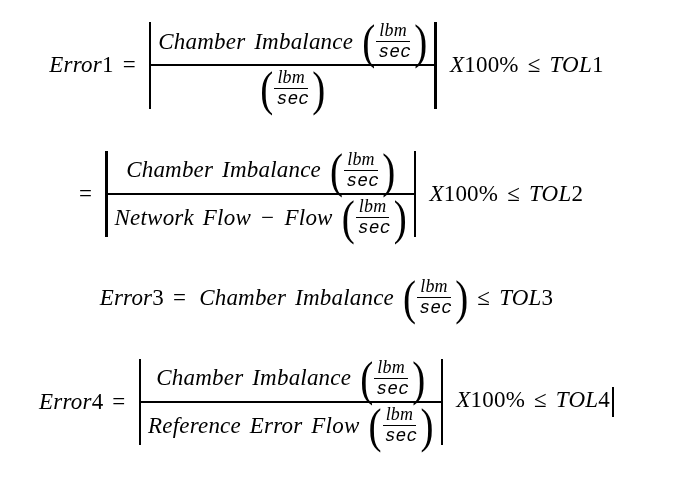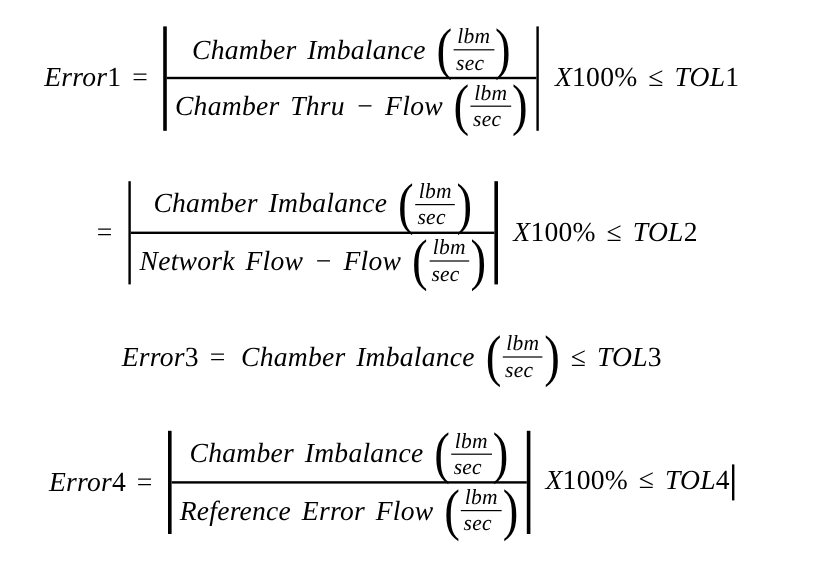--- a/index.html
+++ b/index.html
@@ -82,21 +82,21 @@
     flex-direction: column;
     align-items: flex-start;
     font-size: 78%;
     line-height: 1.18;
     margin: 0 1px;
   }
   .pfn {
     border-bottom: 1.5px solid #000;
     padding: 0 3px;
   }
-  .pfd { padding: 0 2px; }
+  .pfd { padding: 0 2px; font-family: Liberation Mono, monospace; }
   .rhs { margin-left: 13px; }
   .rel { margin: 0 9px; }
   .body-txt { margin-right: 9px; }
   .caret {
     display: inline-block;
     width: 2px;
     height: 30px;
     background: #000;
     margin-left: 2px;
     vertical-align: middle;
@@ -119,21 +119,20 @@
             <span class="paren">(</span>
             <span class="pff">
               <span class="pfn">lbm</span>
               <span class="pfd">sec</span>
             </span>
             <span class="paren">)</span>
           </span>
         </div>
         <div class="fbar"></div>
         <div class="fden">
-          <span>Chamber Thru − Flow</span>
           <span class="pf">
             <span class="paren">(</span>
             <span class="pff">
               <span class="pfn">lbm</span>
               <span class="pfd">sec</span>
             </span>
             <span class="paren">)</span>
           </span>
         </div>
       </div>

